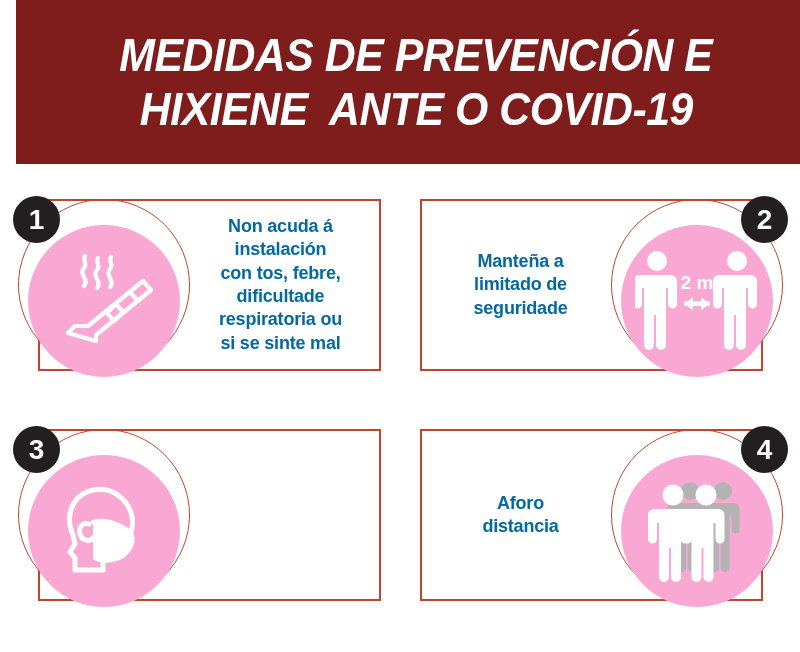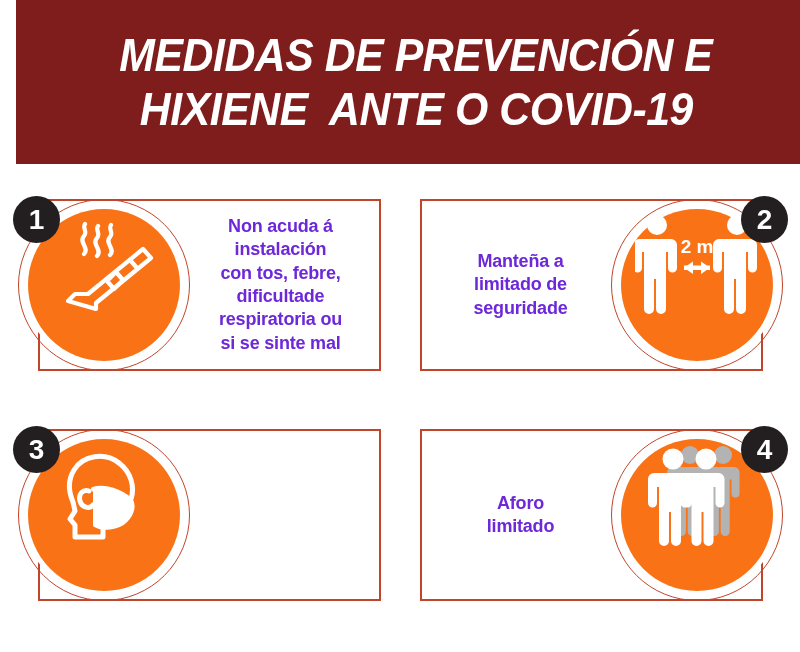--- a/index.html
+++ b/index.html
@@ -84,26 +84,26 @@
   }
   .med-white-ring {
     position: absolute;
     left: 1px; top: 1px;
     width: 162px; height: 162px;
     border-radius: 50%;
     background: #ffffff;
   }
   .med-disc {
     position: absolute;
-    left: 6px; top: 6px;
+    left: 6px; top: 22px;
     width: 152px; height: 152px;
     border-radius: 50%;
-    background: #f97316;
-    display: flex;
-    align-items: flex-start;
+    background: #f9a8d4;
+    display: flex;
+    align-items: center;
     justify-content: center;
   }
   .med-disc svg { display: block; }
 
   
   .badge {
     position: absolute;
     width: 47px;
     height: 47px;
     border-radius: 50%;
@@ -123,21 +123,21 @@
 
   
   .caption {
     position: absolute;
     top: 0;
     height: 100%;
     display: flex;
     align-items: center;
     justify-content: center;
     text-align: center;
-    color: #6d28d9;
+    color: #0369a1;
     font-family: "Liberation Sans", sans-serif;
     font-weight: bold;
     font-size: 18px;
     line-height: 1.30;
     white-space: pre-line;
     letter-spacing: -0.2px;
   }
   .caption.side-right { left: 150px; right: 8px; }
   .caption.side-left  { left: 8px;  right: 150px; }
 </style>
@@ -258,16 +258,16 @@
 
           <g fill="#FFFFFF">
             <circle cx="30" cy="20" r="10.5"></circle>
             <path d="M17 34 h26 a6 6 0 0 1 6 6 v24 a4.5 4.5 0 0 1 -9 0 v-16 h-2 v54 a5 5 0 0 1 -10 0 v-29 h-2 v29 a5 5 0 0 1 -10 0 v-54 h-2 v16 a4.5 4.5 0 0 1 -9 0 v-24 a6 6 0 0 1 6 -6 z"></path>
           </g>
         </svg>
       </div>
       <div class="badge at-right">4</div>
     </div>
     <div class="caption side-left">Aforo
-limitado</div>
+distancia</div>
   </div>
 
 </div>
 
 </body></html>

